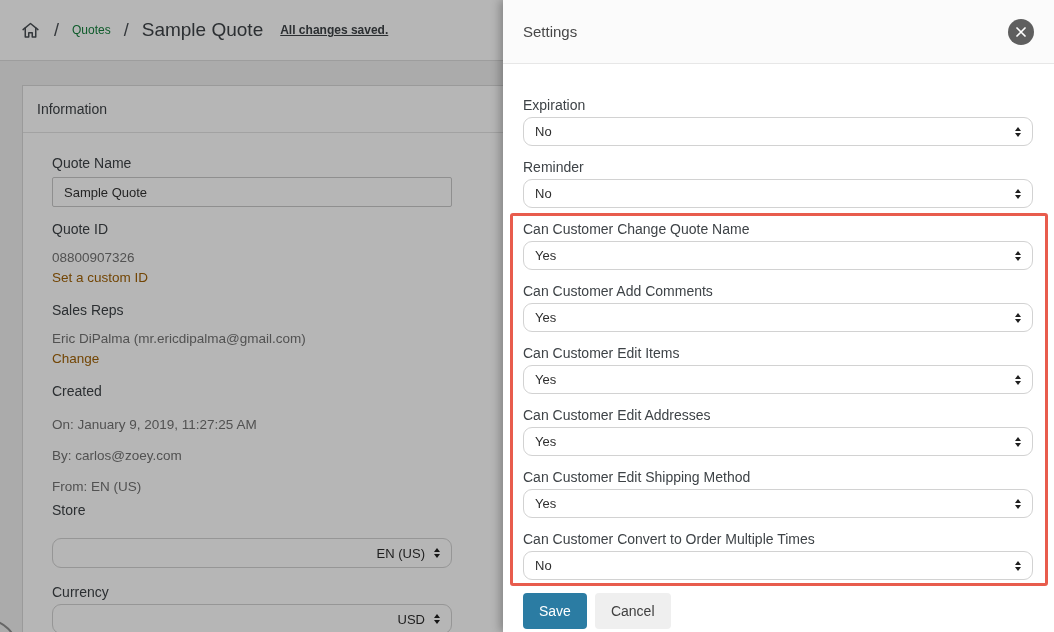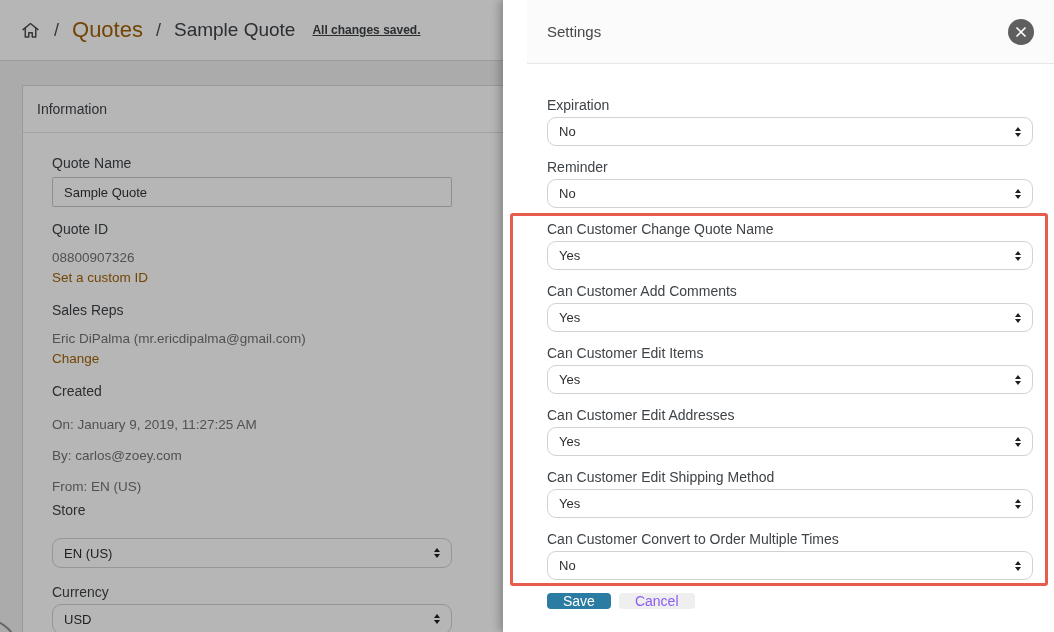--- a/index.html
+++ b/index.html
@@ -9,21 +9,21 @@
   .stage { position:relative; width:1054px; height:632px; overflow:hidden; }
 
   
   .page { position:absolute; inset:0; background:#f0f0f0; }
 
   .page-header {
     height:61px; background:#fff; border-bottom:1px solid #dcdcdc;
     display:flex; align-items:center; padding:0 20px;
   }
   .crumb-sep { color:#4a4f54; font-size:18px; margin:0 13px; font-weight:300; }
-  .crumb-link { color:#a16207; font-size:22px; text-decoration:none; cursor:pointer; }
+  .crumb-link { color:#15803d; font-size:12px; text-decoration:none; cursor:pointer; }
   .crumb-current { color:#3e4347; font-size:19px; }
   .saved-link { margin-left:17px; font-size:12px; font-weight:600; color:#3e4347; text-decoration:underline; cursor:pointer; }
   .home-icon-wrap { display:flex; align-items:center; cursor:pointer; }
 
   .page-body { position:relative; height:571px; }
 
   .card {
     position:absolute; left:22px; top:24px; width:620px; height:640px;
     background:#fff; border:1px solid #d8d8d8;
   }
@@ -38,59 +38,58 @@
   .blk { margin-top:14px; }
   .blk.tight { margin-top:5px; }
   .val-line { font-size:13.5px; color:#737373; line-height:20px;margin-top:11px; }
   .link { font-size:13.5px; color:#a16207; line-height:20px; text-decoration:none; display:inline-block; cursor:pointer; }
 
   
   .select {
     position:relative; height:29px; background:#fff; border:1px solid #d2d2d2; border-radius:9px;
     display:flex; align-items:center; padding:0 26px 0 11px; font-size:13px; color:#2e2e2e; cursor:pointer;
   }
-  .select.w400 { width:400px; height:30px; }
+  .select.w400 { width:400px; height:30px;justify-content:flex-end; }
   .caret { position:absolute; right:11px; top:50%; transform:translateY(-50%);
     display:flex; flex-direction:column; align-items:center; gap:2px; }
   .caret::before { content:""; width:0; height:0;
     border-left:3.5px solid transparent; border-right:3.5px solid transparent; border-bottom:4.5px solid #1f1f1f; }
   .caret::after { content:""; width:0; height:0;
     border-left:3.5px solid transparent; border-right:3.5px solid transparent; border-top:4.5px solid #1f1f1f; }
 
   
   .fab-arc { position:absolute; left:-44px; top:558px; width:62px; height:62px;
     border:2px solid #8f8f8f; border-radius:50%; background:transparent; }
 
   
   .dim-overlay { position:absolute; inset:0; background:rgba(0,0,0,0.285); z-index:5; }
 
   
   .panel {
     position:absolute; top:0; right:0; width:551px; height:632px; background:#fff; z-index:10;
     box-shadow:-3px 0 9px rgba(0,0,0,0.28);
-    padding-left:24px;
   }
   .panel-header {
     height:64px; background:#fbfbfb; border-bottom:1px solid #e7e7e7;
     display:flex; align-items:center; justify-content:space-between; padding:0 20px;
   }
   .panel-title { font-size:15px; color:#474747; }
   .close-btn {
     width:26px; height:26px; border-radius:50%; background:#5f5f5f; border:none; cursor:pointer;
     display:flex; align-items:center; justify-content:center; padding:0; margin-right:0;
   }
   .panel-body { position:relative; padding:33px 21px 0 20px; }
   .sfield { margin-bottom:13px; }
   .sfield .f-label { margin-bottom:4px; line-height:16px; }
 
   .actions { display:flex; gap:8px; margin-top:8px; position:relative; z-index:2; }
-  .btn { height:16px; border:none; border-radius:4px; font-family:"Liberation Sans",sans-serif;
+  .btn { height:36px; border:none; border-radius:4px; font-family:"Liberation Sans",sans-serif;
     font-size:14px; cursor:pointer; padding:0 16px; }
   .btn.save { background:#2b7ca3; color:#ffffff; }
-  .btn.cancel { background:#efefef; color:#8b5cf6; }
+  .btn.cancel { background:#efefef; color:#404040; }
 
   .highlight-box {
     position:absolute; left:7px; top:213px; width:538px; height:373px;
     border:3px solid #e85c4d; border-radius:3px; pointer-events:none; z-index:6;
   }
 </style>
 </head>
 <body>
 
 <div class="stage">

